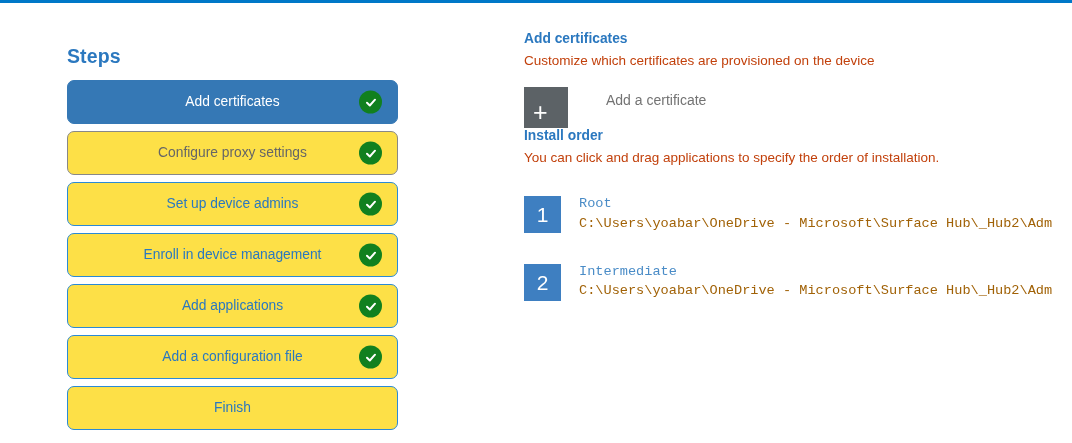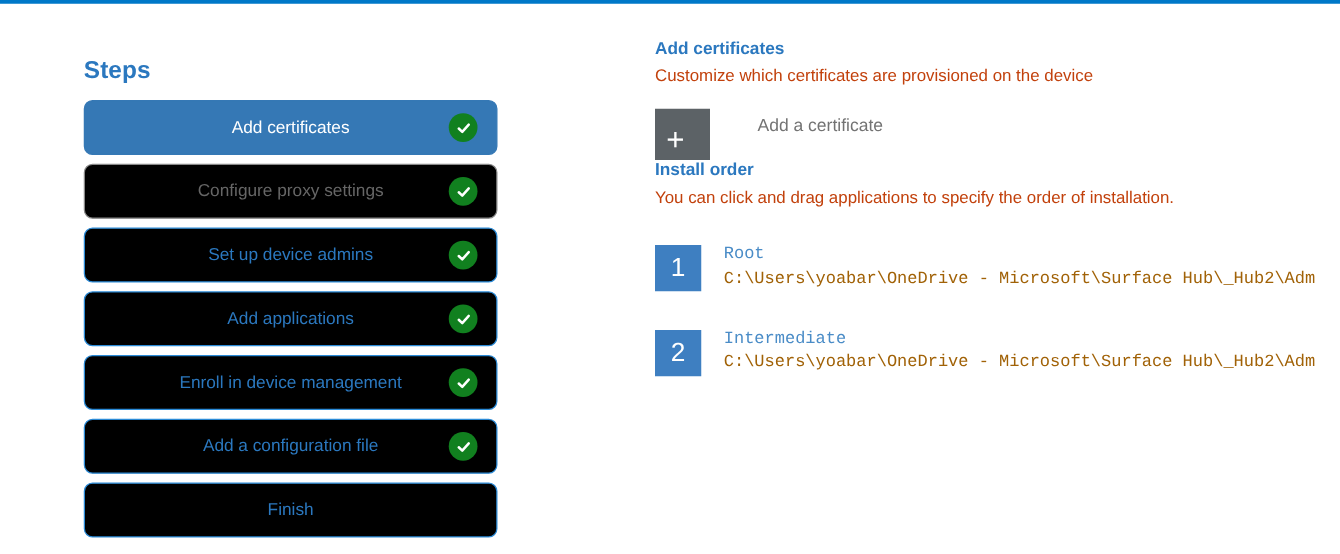--- a/index.html
+++ b/index.html
@@ -46,21 +46,21 @@
   .step-btn {
     position: relative;
     box-sizing: border-box;
     width: 331px;
     height: 44px;
     margin-bottom: 7px;
     border-radius: 7px;
     display: flex;
     align-items: center;
     justify-content: center;
-    background: #000000;
+    background: #fde047;
     border: 1.3px solid #2b8ad6;
     cursor: pointer;
   }
   .step-btn .step-label {
     font-size: 13.8px;
     color: #2b78bf;
     text-align: center;
     line-height: 1;
   }
   .step-btn.is-active {
@@ -208,29 +208,29 @@
         </div>
         <div class="step-btn">
           <span class="step-label">Set up device admins</span>
           <span class="check-badge">
             <svg width="14" height="14" viewBox="0 0 14 14" aria-hidden="true">
               <path d="M3 7.3 L5.8 10 L11 4.2" fill="none" stroke="#ffffff" stroke-width="2" stroke-linecap="round" stroke-linejoin="round"></path>
             </svg>
           </span>
         </div>
         <div class="step-btn">
+          <span class="step-label">Enroll in device management</span>
+          <span class="check-badge">
+            <svg width="14" height="14" viewBox="0 0 14 14" aria-hidden="true">
+              <path d="M3 7.3 L5.8 10 L11 4.2" fill="none" stroke="#ffffff" stroke-width="2" stroke-linecap="round" stroke-linejoin="round"></path>
+            </svg>
+          </span>
+        </div>
+        <div class="step-btn">
           <span class="step-label">Add applications</span>
-          <span class="check-badge">
-            <svg width="14" height="14" viewBox="0 0 14 14" aria-hidden="true">
-              <path d="M3 7.3 L5.8 10 L11 4.2" fill="none" stroke="#ffffff" stroke-width="2" stroke-linecap="round" stroke-linejoin="round"></path>
-            </svg>
-          </span>
-        </div>
-        <div class="step-btn">
-          <span class="step-label">Enroll in device management</span>
           <span class="check-badge">
             <svg width="14" height="14" viewBox="0 0 14 14" aria-hidden="true">
               <path d="M3 7.3 L5.8 10 L11 4.2" fill="none" stroke="#ffffff" stroke-width="2" stroke-linecap="round" stroke-linejoin="round"></path>
             </svg>
           </span>
         </div>
         <div class="step-btn">
           <span class="step-label">Add a configuration file</span>
           <span class="check-badge">
             <svg width="14" height="14" viewBox="0 0 14 14" aria-hidden="true">

